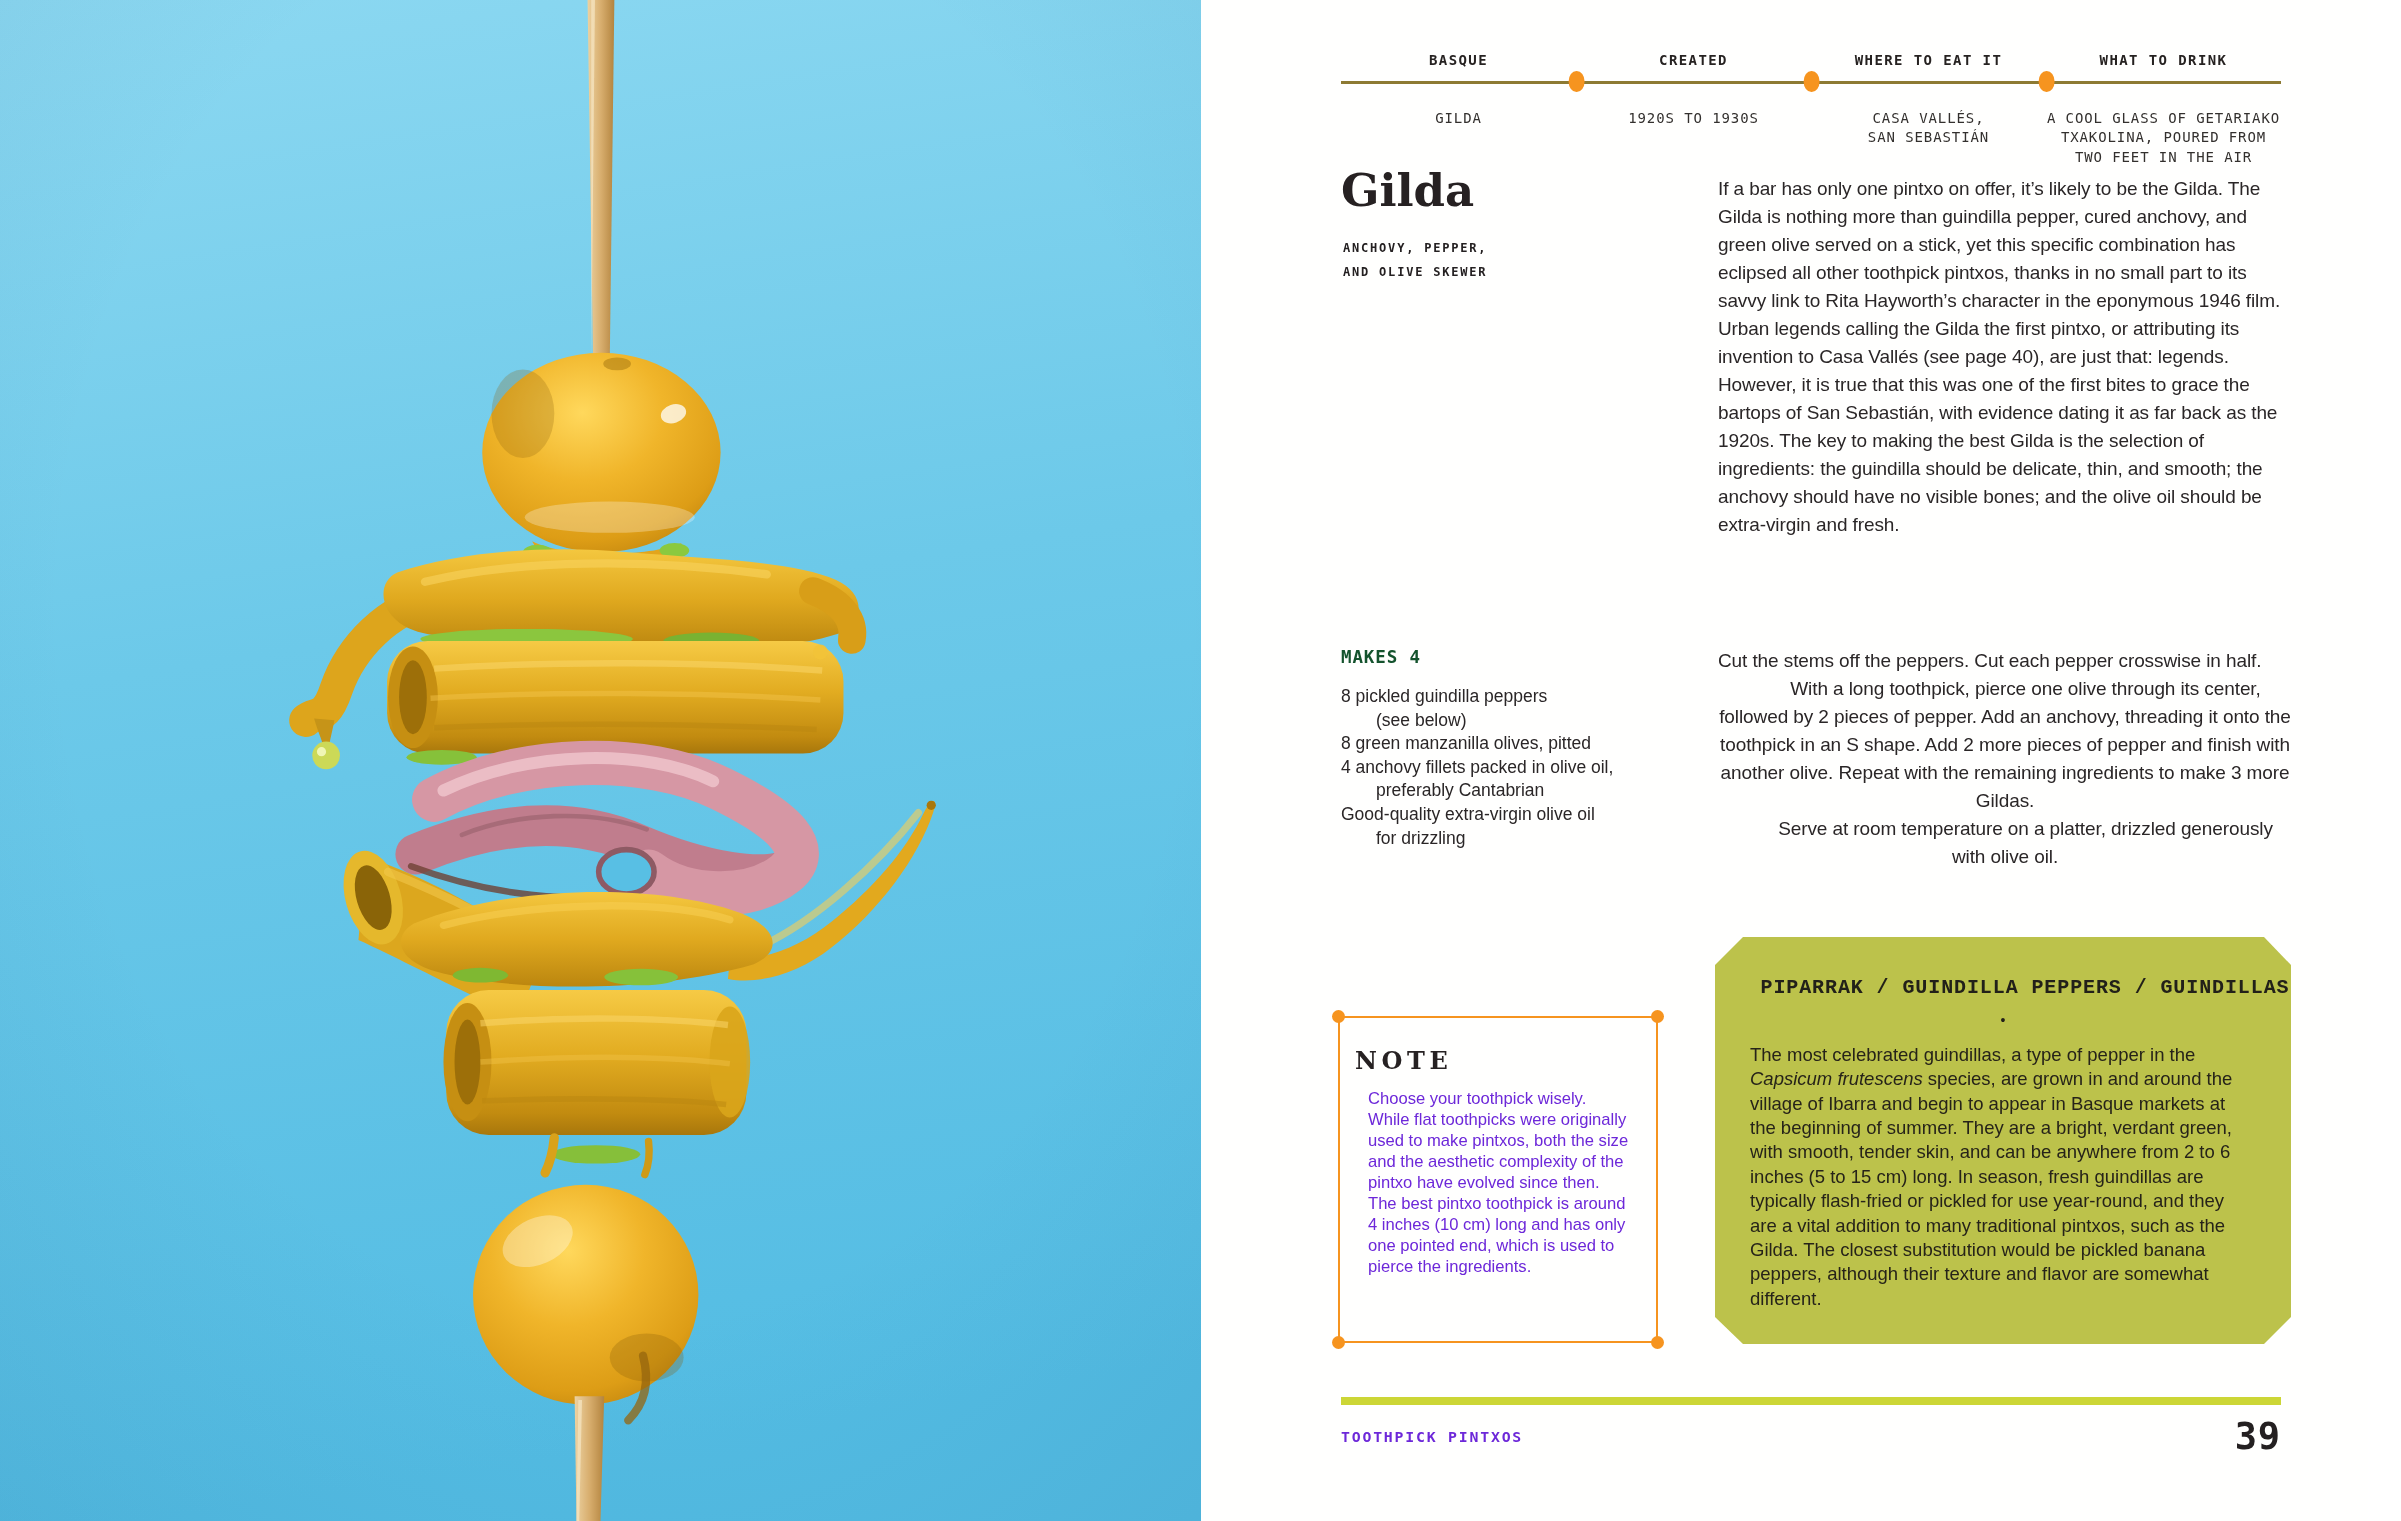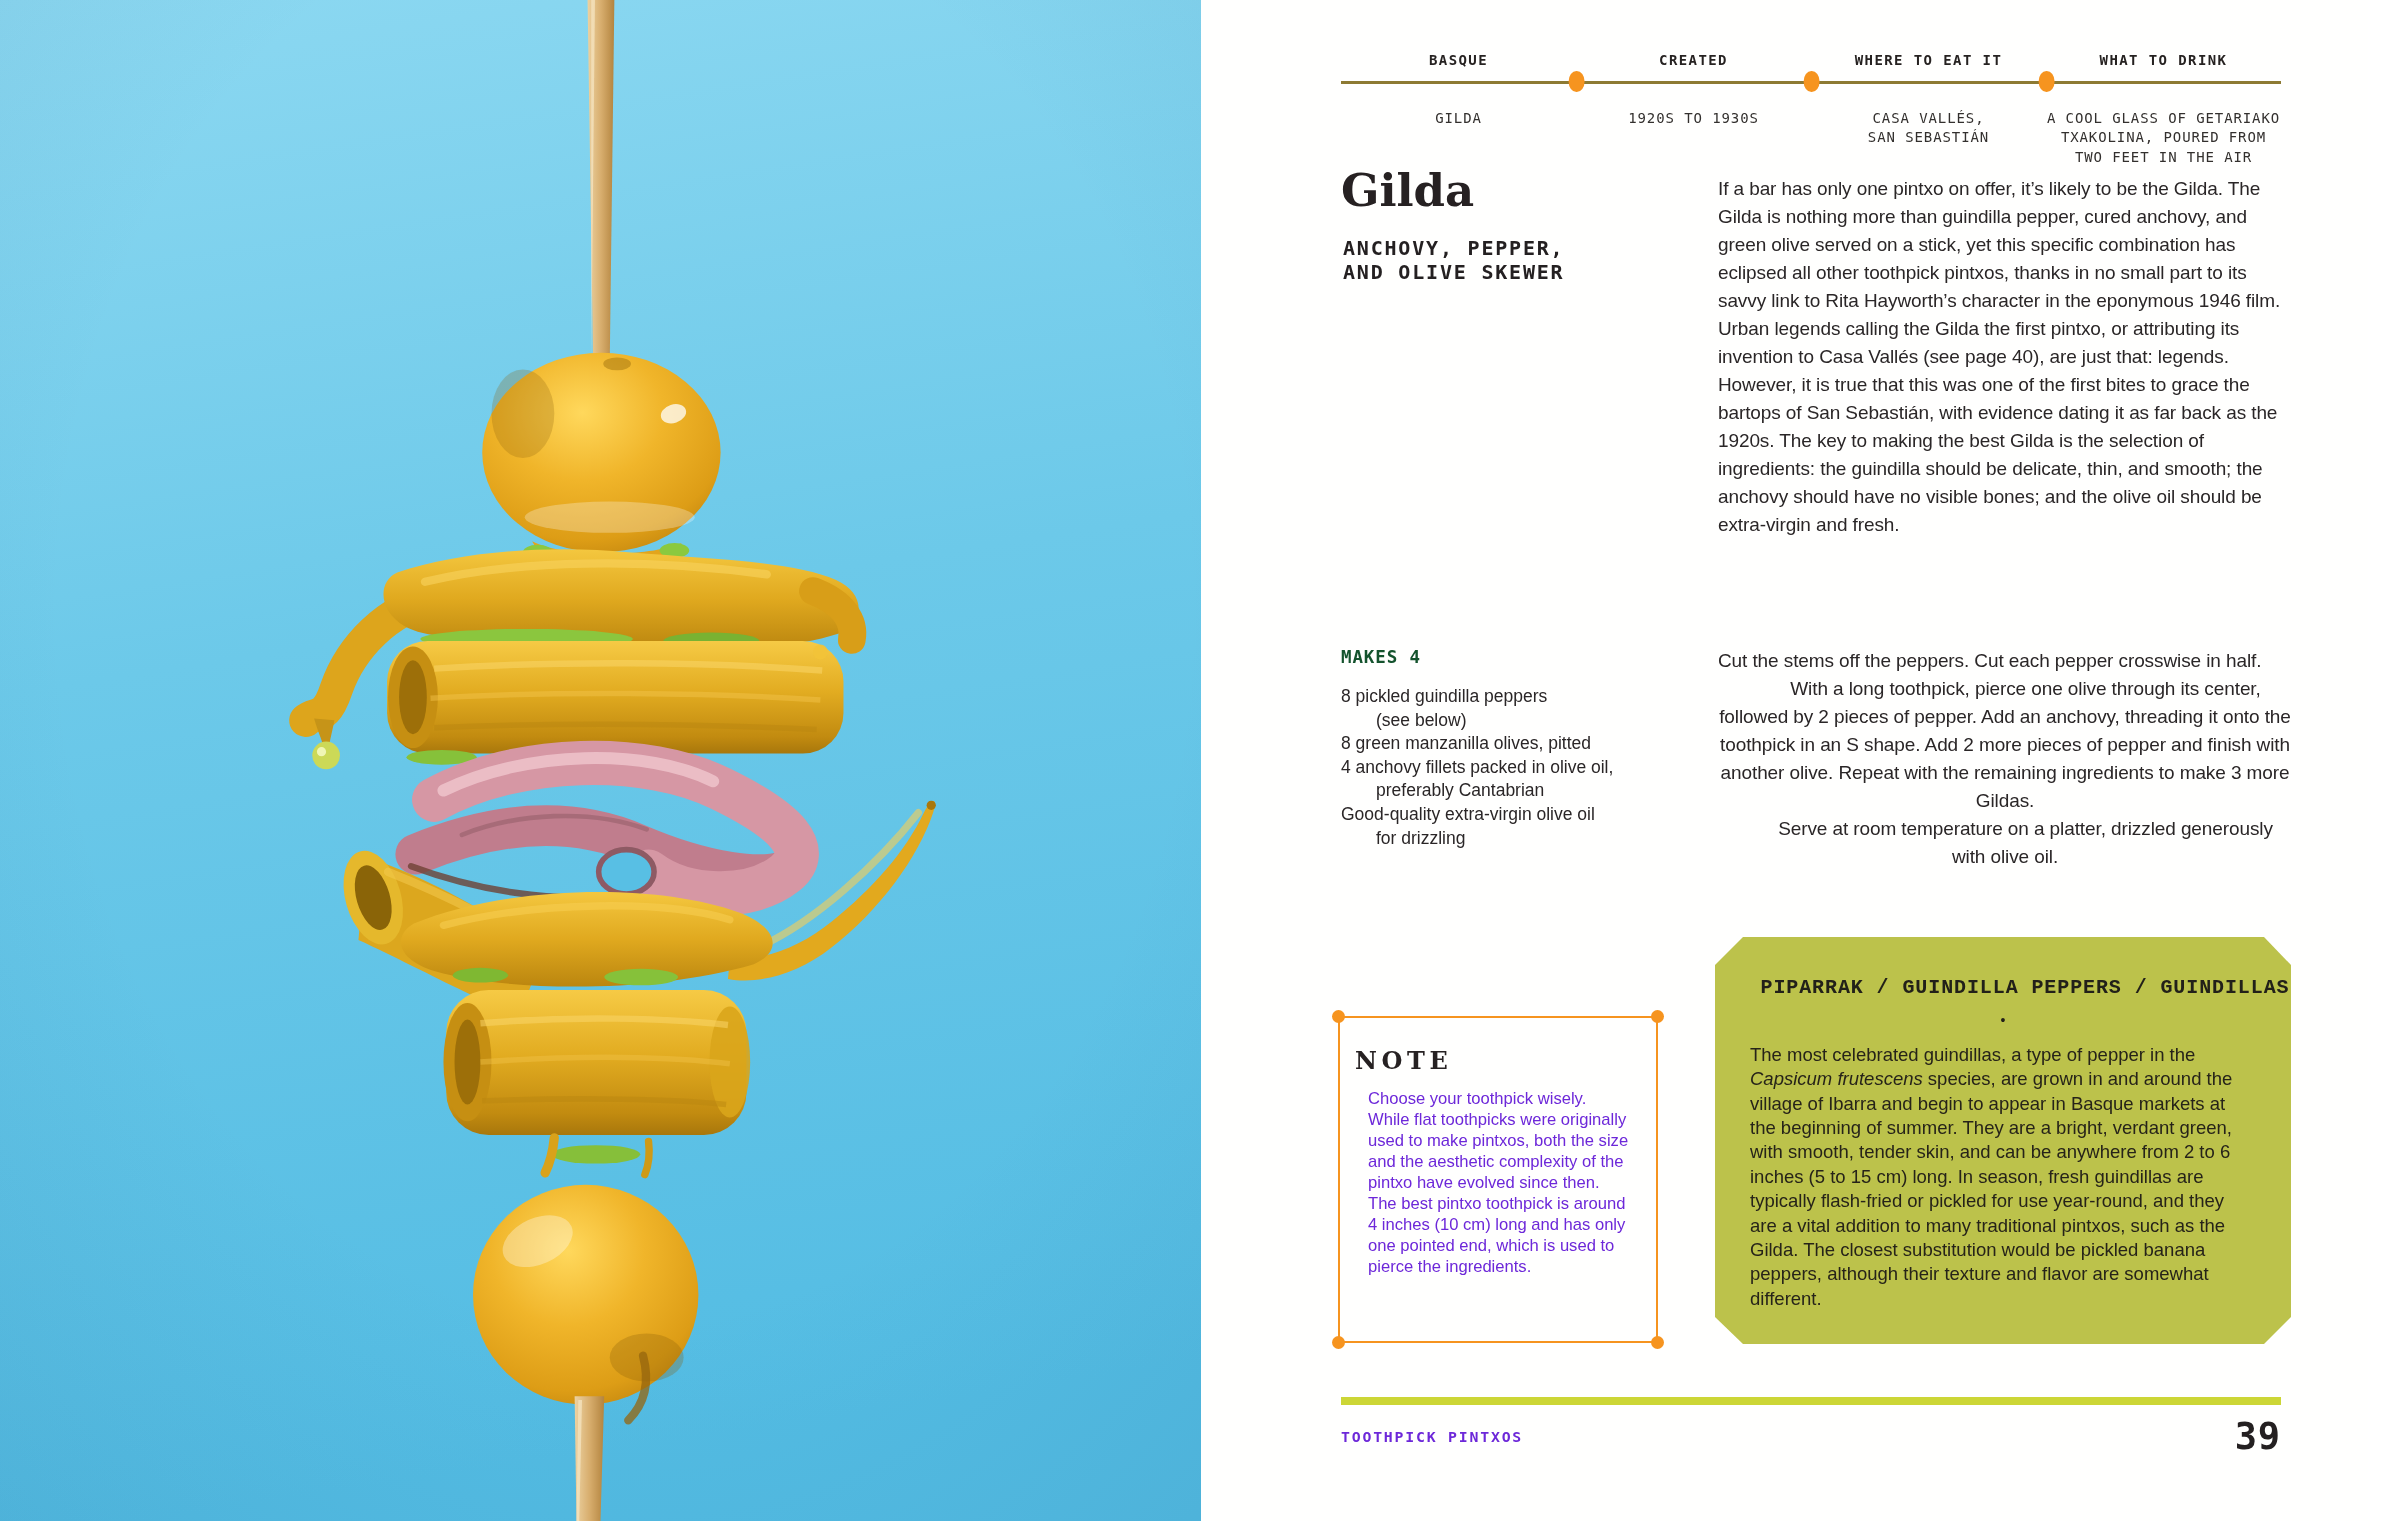--- a/index.html
+++ b/index.html
@@ -25,21 +25,21 @@
   #recipe-page{position:absolute;left:1201px;top:0;width:1167px;height:1521px;background:#fffffe;}
   
   #info-bar{position:absolute;left:140px;top:52px;width:940px;height:102px;}
   #info-rule{position:absolute;left:0;top:29px;width:100%;height:2.8px;background:var(--rule);}
   .info-dot{position:absolute;top:19.4px;width:15.7px;height:21px;border-radius:50%;background:var(--orange);transform:translateX(-7.4px);}
   .info-col{position:absolute;top:0;width:235px;text-align:center;}
   .info-label{font-family:var(--mono);font-weight:bold;font-size:14px;letter-spacing:1.4px;color:#262221;}
   .info-value{margin-top:41px;font-family:var(--mono);font-size:14px;line-height:19.4px;letter-spacing:0.9px;color:#33302e;white-space:pre-line;}
   
   #page-title{position:absolute;left:140px;top:164px;font-family:var(--serif);font-weight:bold;font-size:45px;letter-spacing:0px;color:#262122;}
-  #page-subtitle{position:absolute;left:142px;top:236px;font-family:var(--mono);font-weight:bold;font-size:20px;line-height:24px;letter-spacing:1.8px;white-space:pre-line;color:#242021;}
+  #page-subtitle{position:absolute;left:142px;top:236px;font-family:var(--mono);font-weight:bold;font-size:12px;line-height:24px;letter-spacing:1.8px;white-space:pre-line;color:#242021;}
   
   #intro{position:absolute;left:517px;top:175px;width:571px;font-size:19px;line-height:28px;letter-spacing:-0.1px;color:#2a2627;}
   
   #makes-label{position:absolute;left:140px;top:647px;font-family:var(--mono);font-weight:bold;font-size:17.5px;letter-spacing:0.9px;color:#14532d;}
   #ingredients{position:absolute;left:140px;top:685px;width:360px;font-size:17.5px;line-height:23.6px;color:#2a2627;}
   .ing-line{display:block;}
   .ing-line.indent{padding-left:35px;}
   
   #instructions{position:absolute;left:517px;top:647px;width:574px;font-size:19px;line-height:28px;letter-spacing:-0.1px;color:#2a2627;}
   #instructions p.ind{text-indent:41px;text-align:center;}

